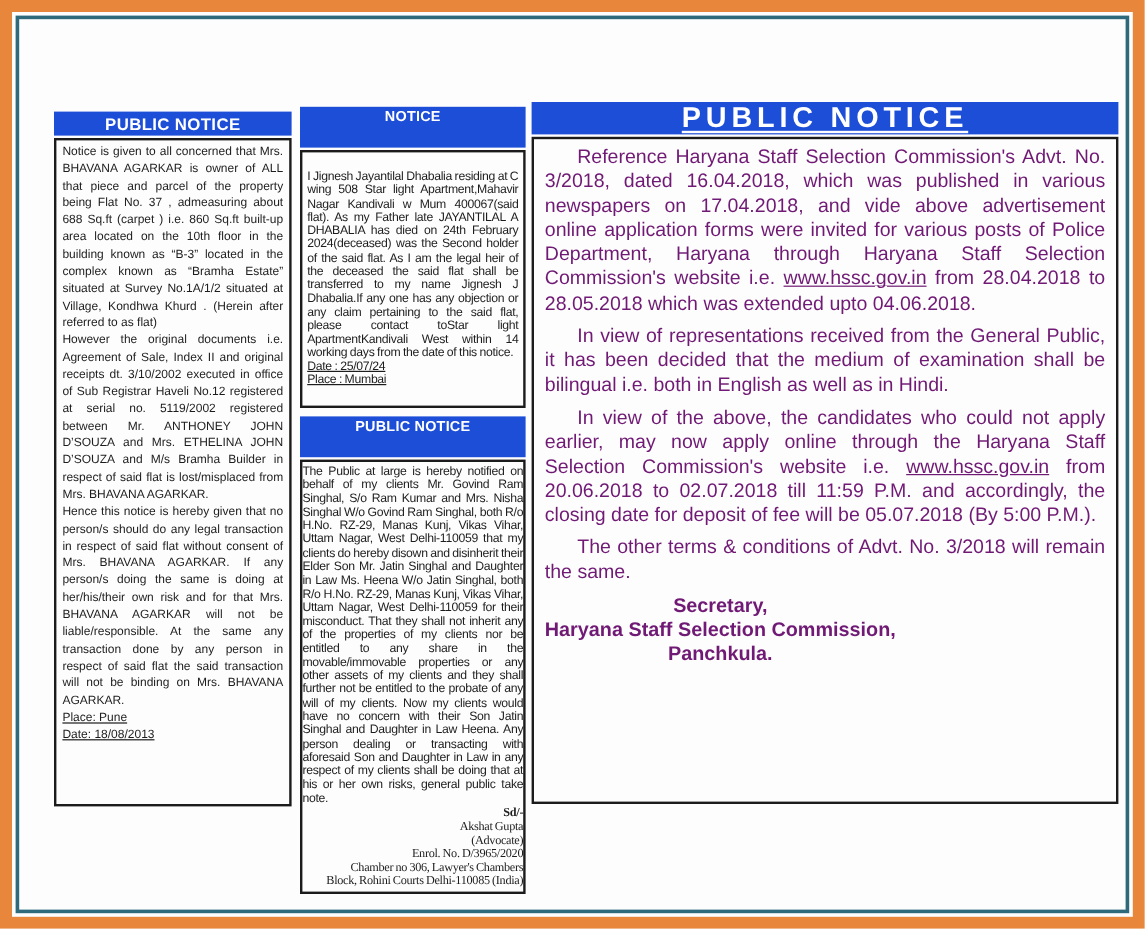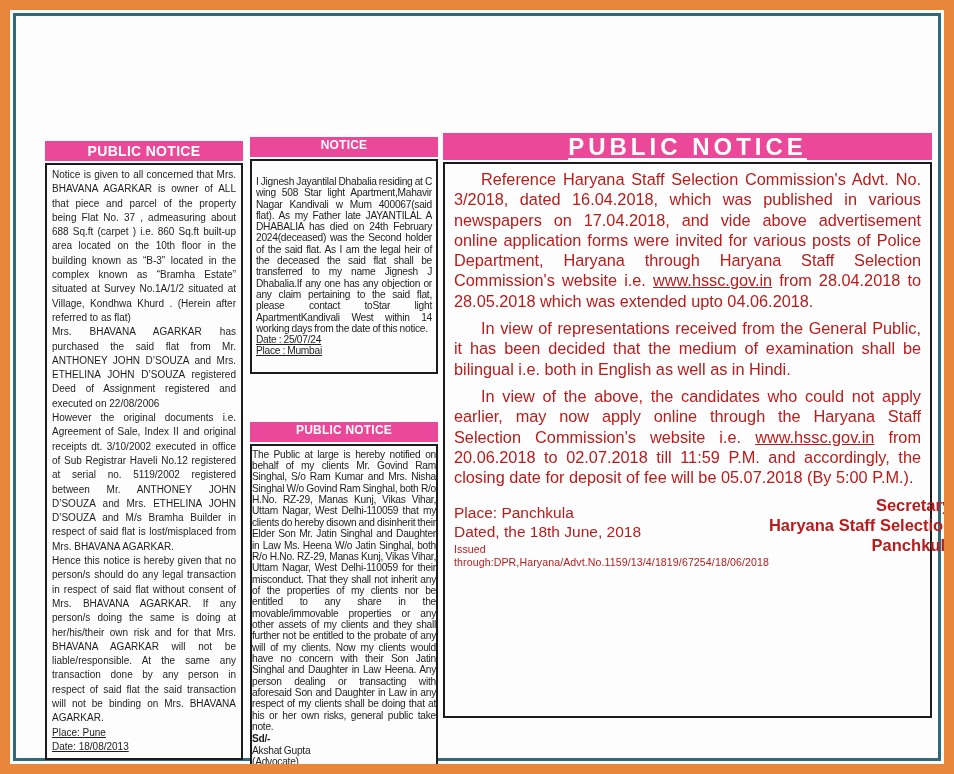--- a/index.html
+++ b/index.html
@@ -20,28 +20,27 @@
     border: 3px solid #2F6A7C;
     pointer-events: none;
   }
 
   .col { position: absolute; }
   .col-left   { left: 35px;  top: 83px; width: 198px; }
   .col-middle { left: 240px; top: 79px; width: 188px; }
   .col-right  { left: 433px; top: 75px; width: 489px; }
 
   .bar {
-    background: #ec4899;
+    background: #1d4ed8;
     color: #ffffff;
     text-align: center;
     font-weight: bold;
-    margin-top: 48px;
   }
   .bar-left   { height: 20px; line-height: 20px; font-size: 14px; letter-spacing: 0.3px; }
-  .bar-mid    { height: 20px; line-height: 17px; font-size: 12px; letter-spacing: 0.2px; }
+  .bar-mid    { height: 34px; line-height: 17px; font-size: 12px; letter-spacing: 0.2px; }
   .bar-right  { height: 27px; line-height: 27px; font-size: 24px; letter-spacing: 4px; }
   .bar-right span { text-decoration: underline; text-underline-offset: 3px; }
 
   .box {
     border: 2px solid #1b1b1b;
     background: #fdfdfd;
     color: #1d1d1d;
     margin-top: 2px;
   }
 
@@ -69,31 +68,31 @@
   .mn2-box { margin-top: 7px; }
   .mn2-body {
     min-height: 343px;
     padding: 3px 0;
     font-size: 10.2px;
     line-height: 11.35px;
     letter-spacing: -0.25px;
     word-spacing: -0.4px;
     text-align: justify;
   }
-  .sig { margin-top: 1px; }
+  .sig { text-align: right; margin-top: 1px; font-family: Liberation Serif, serif; }
   .sig .sd { font-weight: bold; }
 
   
   .rn-body {
     min-height: 556px;
     padding: 5px 9px 4px 9px;
     font-size: 16.3px;
     line-height: 20.3px;
     text-align: justify;
-    color: #b91c1c;
+    color: #701a75;
   }
   .rn-body p { margin: 0 0 7px 0; text-indent: 27px; }
   .rn-body .u { text-decoration: underline; }
   .rn-footer {
     display: flex;
     justify-content: space-between;
     align-items: flex-end;
     margin-top: 8px;
   }
   .rn-footer-left { font-size: 15.5px; line-height: 19px; text-indent: 0; }
@@ -116,21 +115,20 @@
 </head>
 <body>
 
 <div class="page">
   <div class="teal-frame"></div>
 
   <div class="col col-left">
     <div class="bar bar-left">PUBLIC NOTICE</div>
     <div class="box ln-body">
       <p>Notice is given to all concerned that Mrs. BHAVANA AGARKAR is owner of ALL that piece and parcel of the property being Flat No. 37 , admeasuring about 688 Sq.ft (carpet ) i.e. 860 Sq.ft built-up area located on the 10th floor in the building known as “B-3” located in the complex known as “Bramha Estate” situated at Survey No.1A/1/2 situated at Village, Kondhwa Khurd . (Herein after referred to as flat)</p>
-      <p>Mrs. BHAVANA AGARKAR has purchased the said flat from Mr. ANTHONEY JOHN D’SOUZA and Mrs. ETHELINA JOHN D’SOUZA registered Deed of Assignment registered and executed on 22/08/2006</p>
       <p>However the original documents i.e. Agreement of Sale, Index II and original receipts dt. 3/10/2002 executed in office of Sub Registrar Haveli No.12 registered at serial no. 5119/2002 registered between Mr. ANTHONEY JOHN D’SOUZA and Mrs. ETHELINA JOHN D’SOUZA and M/s Bramha Builder in respect of said flat is lost/misplaced from Mrs. BHAVANA AGARKAR.</p>
       <p>Hence this notice is hereby given that no person/s should do any legal transaction in respect of said flat without consent of Mrs. BHAVANA AGARKAR. If any person/s doing the same is doing at her/his/their own risk and for that Mrs. BHAVANA AGARKAR will not be liable/responsible. At the same any transaction done by any person in respect of said flat the said transaction will not be binding on Mrs. BHAVANA AGARKAR.</p>
       <div class="ln-meta">Place: Pune</div>
       <div class="ln-meta">Date: 18/08/2013</div>
     </div>
   </div>
 
   <div class="col col-middle">
     <div>
       <div class="bar bar-mid">NOTICE</div>
@@ -157,27 +155,23 @@
     </div>
   </div>
 
   <div class="col col-right">
     <div class="bar bar-right"><span>PUBLIC NOTICE</span></div>
     <div class="box rn-body">
       <div>
           <p><span>Reference Haryana Staff Selection Commission's Advt. No. 3/2018, dated 16.04.2018, which was published in various newspapers on 17.04.2018, and vide above advertisement online application forms were invited for various posts of Police Department, Haryana through Haryana Staff Selection Commission's website i.e. </span><span class="u">www.hssc.gov.in</span><span> from 28.04.2018 to 28.05.2018 which was extended upto 04.06.2018.</span></p>
           <p><span>In view of representations received from the General Public, it has been decided that the medium of examination shall be bilingual i.e. both in English as well as in Hindi.</span></p>
           <p><span>In view of the above, the candidates who could not apply earlier, may now apply online through the Haryana Staff Selection Commission's website i.e. </span><span class="u">www.hssc.gov.in</span><span> from 20.06.2018 to 02.07.2018 till 11:59 P.M. and accordingly, the closing date for deposit of fee will be 05.07.2018 (By 5:00 P.M.).</span></p>
+          <p><span>The other terms &amp; conditions of Advt. No. 3/2018 will remain the same.</span></p>
         </div>
       <div class="rn-footer">
-        <div class="rn-footer-left">
-          <div>Place: Panchkula</div>
-          <div>Dated, the 18th June, 2018</div>
-          <div class="rn-issued">Issued through:DPR,Haryana/Advt.No.1159/13/4/1819/67254/18/06/2018</div>
-        </div>
         <div class="rn-footer-right">
           <div>Secretary,</div>
           <div>Haryana Staff Selection Commission,</div>
           <div>Panchkula.</div>
         </div>
       </div>
     </div>
   </div>
 </div>
 

